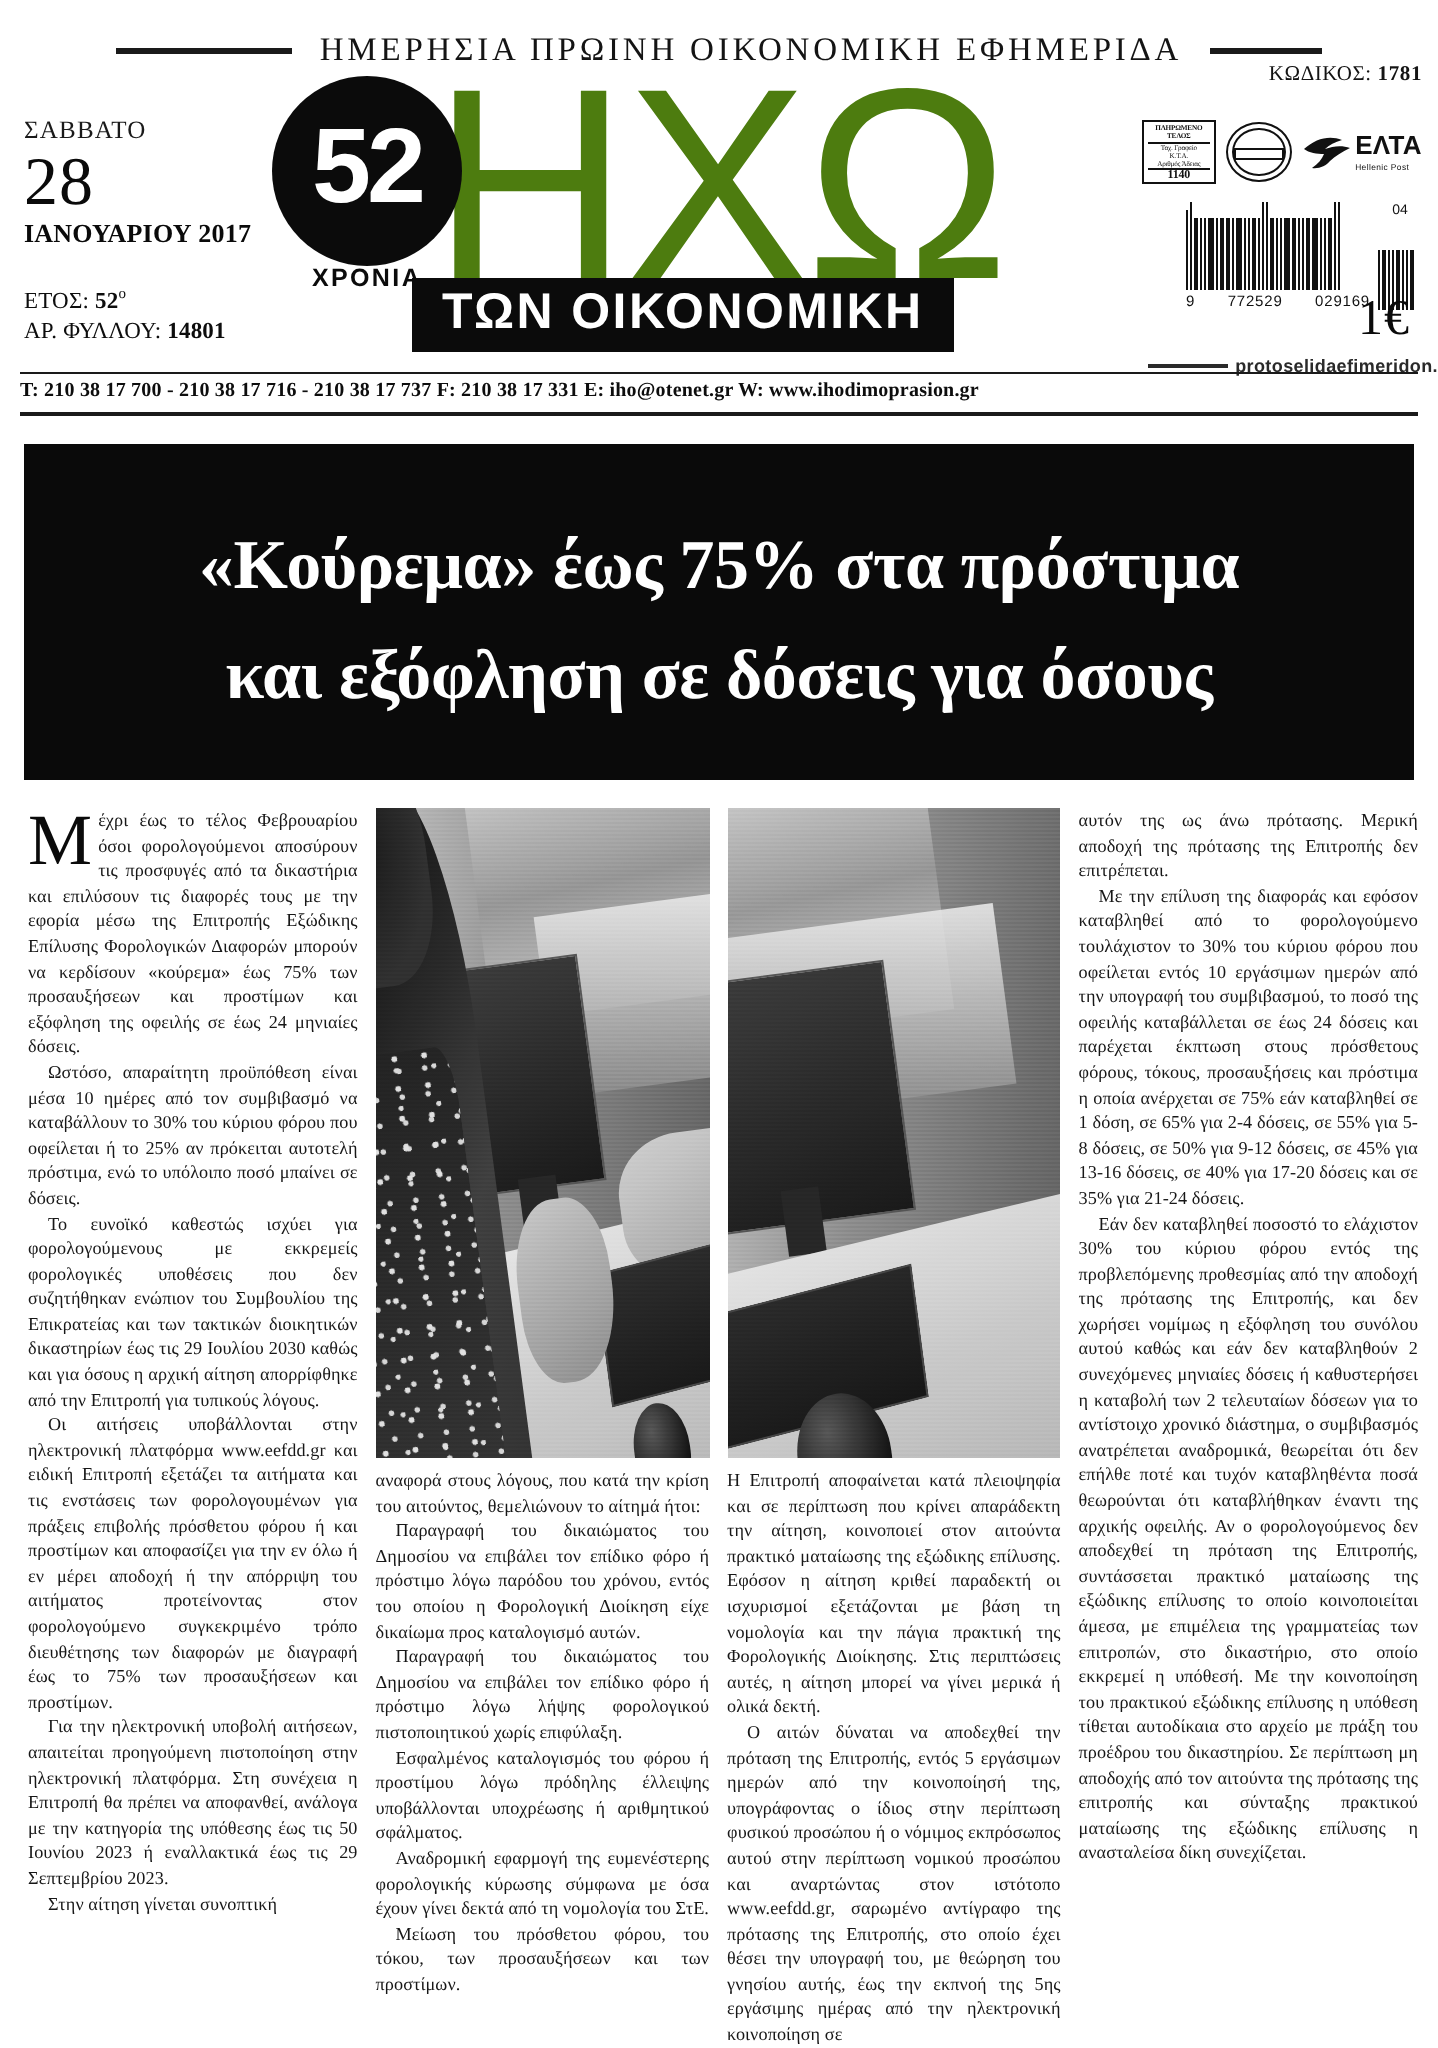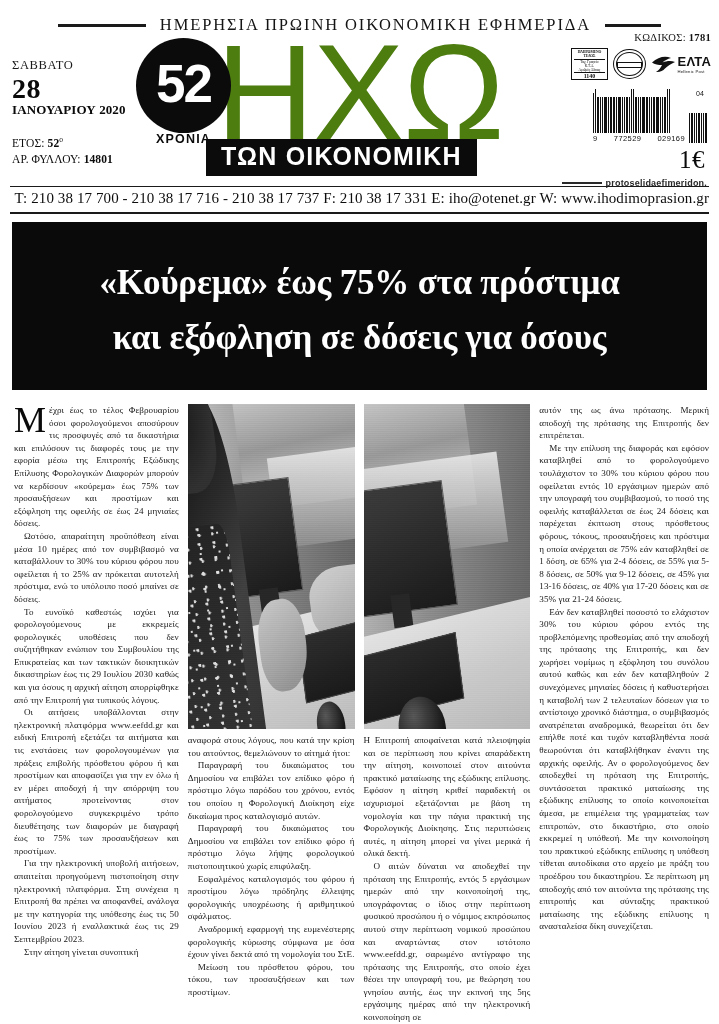--- a/index.html
+++ b/index.html
@@ -22,21 +22,21 @@
   .kicker-rule{width:88px;height:3px;background:#1a1a1a;}
   .kicker-rule.r{width:56px;}
   .kicker-text{
     font-family:"Liberation Serif", serif;
     font-size:16.5px;letter-spacing:1.9px;white-space:nowrap;color:#141414;
   }
 
   
   .dateblock{position:absolute;left:12px;top:58px;width:150px;line-height:1.12;}
   .dow{font-size:12.5px;letter-spacing:.6px;color:#1a1a1a;}
-  .daynum{font-size:28px;font-weight:bold;letter-spacing:.5px;margin-top:1px;color:#0a0a0a;}
+  .daynum{font-size:34px;font-weight:normal;letter-spacing:.5px;margin-top:1px;color:#0a0a0a;}
   .monthyear{font-size:13px;font-weight:bold;letter-spacing:.1px;margin-top:-1px;color:#0a0a0a;}
   .issue{margin-top:17px;font-size:11.5px;line-height:1.38;letter-spacing:.1px;}
   .issue b{font-weight:bold;}
   .issue sup{font-size:7.5px;vertical-align:super;}
 
   
   .logo-wrap{position:absolute;left:136px;top:36px;width:380px;height:150px;}
   .badge52{
     position:absolute;left:0;top:2px;width:95px;height:95px;
     background:#0b0b0b;border-radius:50%;
@@ -64,21 +64,21 @@
     background:#0b0b0b;color:#fff;
     padding:5px 15px 7px 15px;
     font-family:"Liberation Sans", sans-serif;font-weight:bold;
     font-size:25px;letter-spacing:1.2px;line-height:1;
     z-index:5;white-space:nowrap;
   }
 
   
   .postal{position:absolute;right:8px;top:32px;width:140px;}
   .kodikos{
-    text-align:right;font-size:10.5px;letter-spacing:.3px;margin-bottom:4px;color:#141414;
+    text-align:right;font-size:10.5px;letter-spacing:.3px;margin-bottom:16px;color:#141414;
   }
   .kodikos b{font-weight:bold;}
   .postal-row{display:flex;align-items:center;justify-content:flex-end;gap:5px;height:34px;}
   .stamp-box{
     width:38px;height:32px;border:1.4px solid #111;
     display:flex;flex-direction:column;justify-content:space-between;
     padding:1px 2px;box-sizing:border-box;
   }
   .stamp-line{font-size:3.6px;line-height:1.15;text-align:center;color:#111;letter-spacing:-.1px;}
   .stamp-line.hdr{font-weight:bold;border-bottom:.7px solid #111;padding-bottom:.4px;}
@@ -106,35 +106,35 @@
   }
   .bc-main{width:92px;}
   .bc-addon{width:22px;}
   .bc-addon-label{font-family:"Liberation Sans", sans-serif;font-size:7px;text-align:center;color:#111;}
 
   .price{
     position:absolute;right:14px;top:146px;
     font-size:25px;letter-spacing:.5px;color:#0a0a0a;
   }
   .watermark{
-    position:absolute;right:12px;top:178px;width:180px;
+    position:absolute;right:0;top:178px;width:180px;
     display:flex;align-items:center;gap:4px;justify-content:flex-end;text-align:right;
   }
   .wm-rule{width:40px;height:2.5px;background:#2a2a2a;}
   .wm-text{
     font-family:"Liberation Sans", sans-serif;font-weight:bold;
     font-size:9px;letter-spacing:.2px;color:#2a2a2a;white-space:nowrap;
   }
 
   
   .contact-wrap{position:absolute;left:10px;right:10px;top:186px;}
   .rule-thin{height:1.2px;background:#1a1a1a;}
   .rule-thick{height:2.6px;background:#1a1a1a;margin-top:1.5px;}
   .contact{
-    text-align:right;font-size:15px;font-weight:normal;letter-spacing:.1px;
+    text-align:left;font-size:10px;font-weight:bold;letter-spacing:.1px;
     padding:3px 0 3px 0;color:#0d0d0d;white-space:nowrap;
   }
 
   
   .headline-box{
     position:absolute;left:12px;right:12px;top:222px;height:168px;
     background:#0a0a0a;color:#ffffff;
     display:flex;flex-direction:column;align-items:center;justify-content:center;
     box-sizing:border-box;padding:4px 10px 8px 10px;
   }
@@ -269,21 +269,21 @@
 
     <div class="kicker-row">
       <div class="kicker-rule"></div>
       <div class="kicker-text">ΗΜΕΡΗΣΙΑ ΠΡΩΙΝΗ ΟΙΚΟΝΟΜΙΚΗ ΕΦΗΜΕΡΙΔΑ</div>
       <div class="kicker-rule r"></div>
     </div>
 
     <div class="dateblock">
       <div class="dow">ΣΑΒΒΑΤΟ</div>
       <div class="daynum">28</div>
-      <div class="monthyear">ΙΑΝΟΥΑΡΙΟΥ 2020</div>
+      <div class="monthyear">ΙΑΝΟΥΑΡΙΟΥ 2017</div>
       <div class="issue">
         <div>
           <span>ΕΤΟΣ:</span>
           <b>52</b><sup>ο</sup>
         </div>
         <div>
           <span>ΑΡ. ΦΥΛΛΟΥ:</span>
           <b>14801</b>
         </div>
       </div>
@@ -434,21 +434,21 @@
           <div class="ph-hair"></div>
           <div class="ph-dress"></div>
           <div class="ph-hand"></div>
         </div>
         <div class="ph-grain"></div>
         <div class="photo-gray"></div>
       </div>
       <p class="first">αναφορά στους λόγους, που κατά την κρίση του αιτούντος, θεμελιώνουν το αίτημά ήτοι:</p>
       <p>Παραγραφή του δικαιώματος του Δημοσίου να επιβάλει τον επίδικο φόρο ή πρόστιμο λόγω παρόδου του χρόνου, εντός του οποίου η Φορολογική Διοίκηση είχε δικαίωμα προς καταλογισμό αυτών.</p>
       <p>Παραγραφή του δικαιώματος του Δημοσίου να επιβάλει τον επίδικο φόρο ή πρόστιμο λόγω λήψης φορολογικού πιστοποιητικού χωρίς επιφύλαξη.</p>
-      <p>Εσφαλμένος καταλογισμός του φόρου ή προστίμου λόγω πρόδηλης έλλειψης φορολογικής υποχρέωσης ή αριθμητικού σφάλματος.</p>
+      <p>Εσφαλμένος καταλογισμός του φόρου ή προστίμου λόγω πρόδηλης έλλειψης υποβάλλονται υποχρέωσης ή αριθμητικού σφάλματος.</p>
       <p>Αναδρομική εφαρμογή της ευμενέστερης φορολογικής κύρωσης σύμφωνα με όσα έχουν γίνει δεκτά από τη νομολογία του ΣτΕ.</p>
       <p>Μείωση του πρόσθετου φόρου, του τόκου, των προσαυξήσεων και των προστίμων.</p>
     </div>
 
     <div class="col c3">
       <div class="photo">
         <div class="scene">
           <div class="ph-bg"></div>
           <div class="ph-shelf" style="left:-10%;width:78%;"></div>
           <div class="ph-shelf2" style="left:10%;width:70%;"></div>

